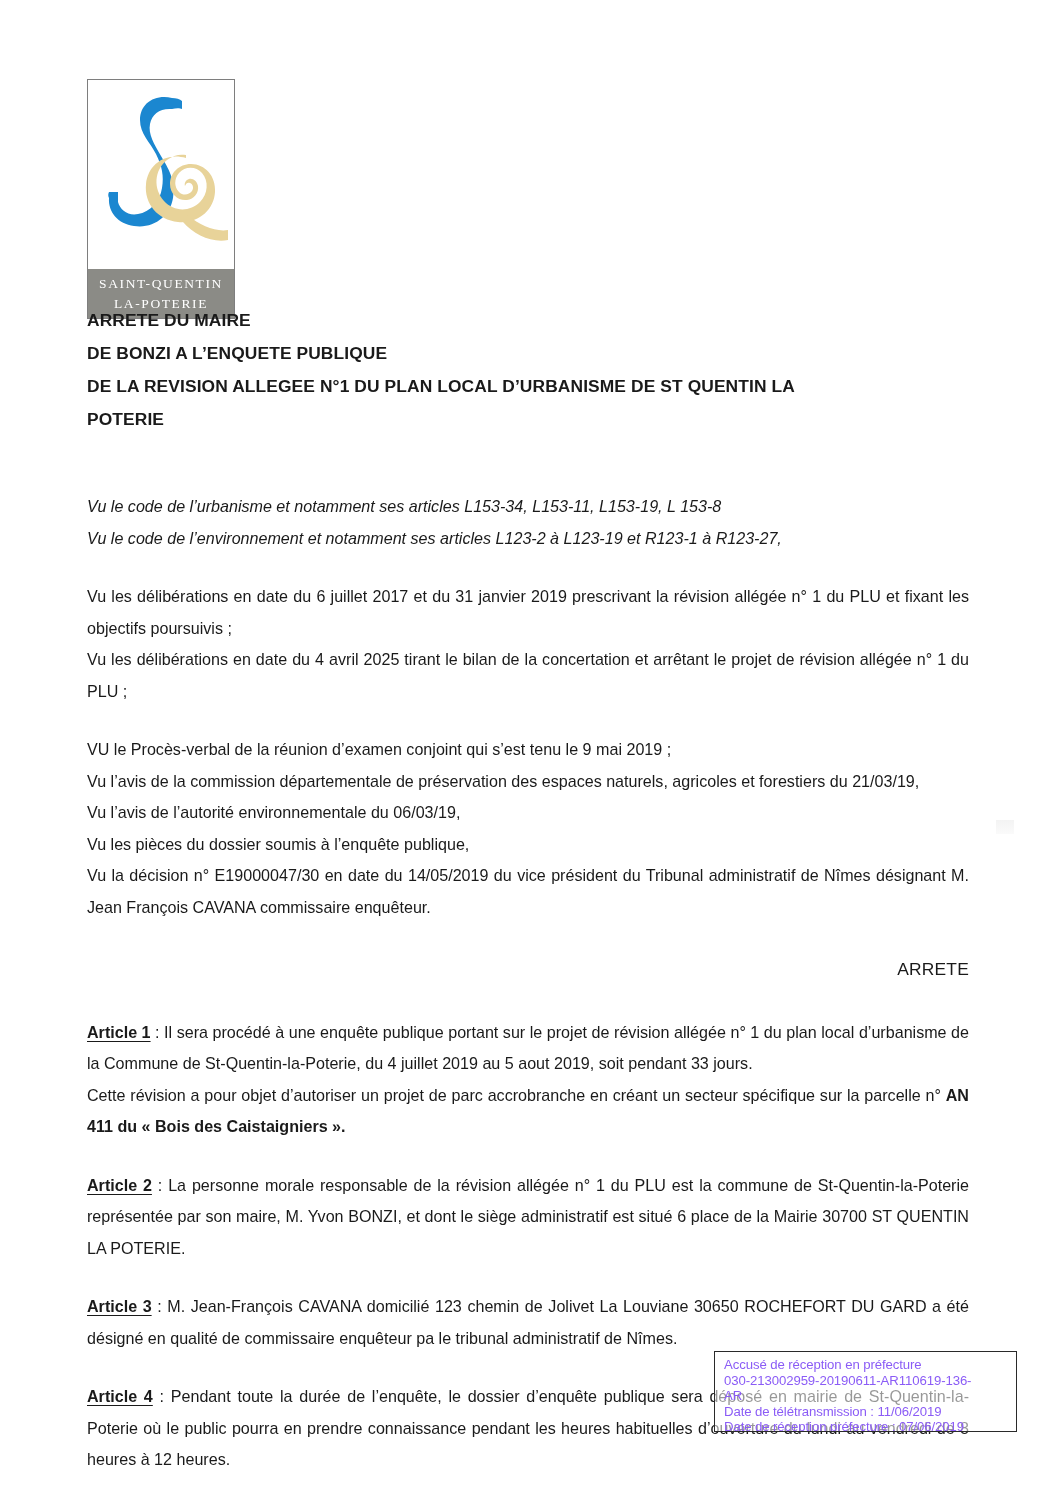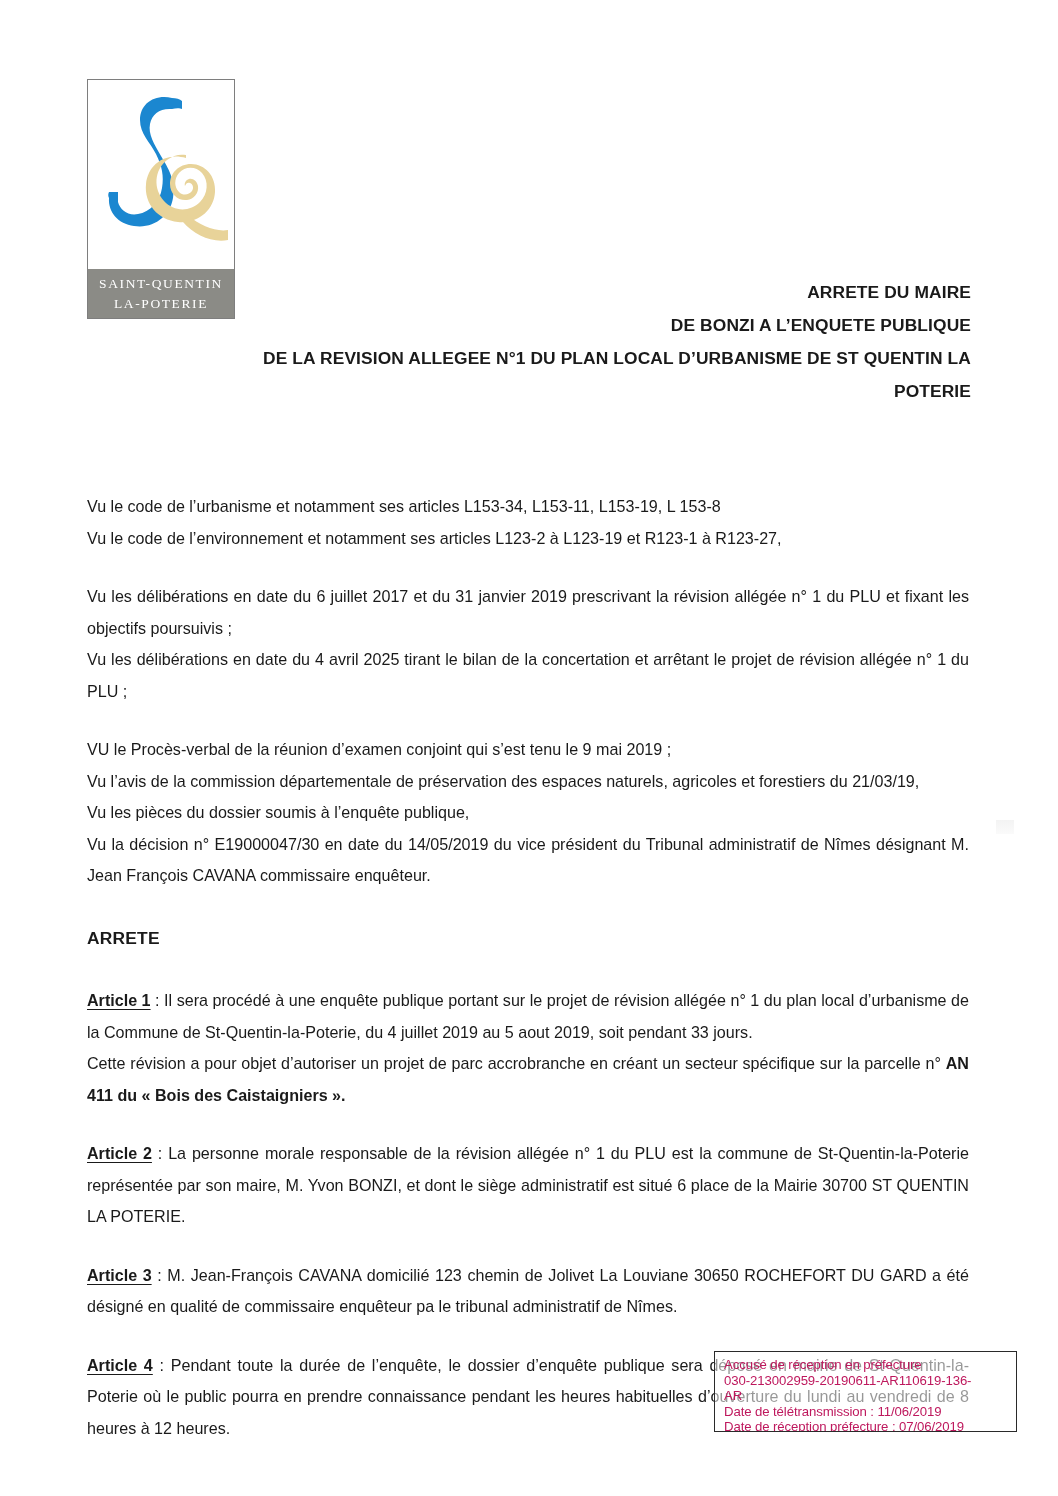--- a/index.html
+++ b/index.html
@@ -53,23 +53,23 @@
     font-size: 13.5px;
     letter-spacing: 1.6px;
     line-height: 1.45;
     white-space: nowrap;
   }
 
   
   #title-block {
     position: absolute;
     left: 87px;
-    top: 276px;
+    top: 304px;
     width: 884px;
-    text-align: right;
+    text-align: left;
   }
   .title-line {
     font-family: "Liberation Sans", sans-serif;
     font-weight: bold;
     font-size: 17.4px;
     color: #1a1a1a;
     line-height: 33px;
     letter-spacing: 0.1px;
   }
 
@@ -81,51 +81,51 @@
     width: 882px;
     font-size: 16.1px;
     color: #1a1a1a;
     line-height: 31.5px;
   }
   .para {
     text-align: justify;
     margin: 0;
   }
   .para.left { text-align: left; }
-  .ital { }
+  .ital { font-style: italic; }
   .gap-md { height: 27px; }
   .gap-lg { height: 31px; }
   .bold { font-weight: bold; }
   .art-head {
     font-weight: bold;
     text-decoration: underline;
     text-underline-offset: 3px;
   }
   .center-head {
-    text-align: left;
-    font-weight: bold;
+    text-align: right;
+    font-weight: normal;
     font-size: 17.4px;
     letter-spacing: 0.2px;
   }
 
   
   #stamp {
     position: absolute;
     left: 714px;
     top: 1351px;
     width: 303px;
     height: 81px;
     border: 1.4px solid #2a2a2a;
     background: rgba(255,255,255,0.55);
     box-sizing: border-box;
     padding: 5px 0 0 9px;
     font-family: "Liberation Sans", sans-serif;
     font-size: 13.2px;
     line-height: 15.6px;
-    color: #be185d;
+    color: #8b5cf6;
     white-space: nowrap;
     overflow: hidden;
   }
   #stamp div { letter-spacing: -0.1px; }
 
   
   #scan-artifact {
     position: absolute;
     left: 996px;
     top: 820px;
@@ -189,20 +189,21 @@
 
     <div class="gap-md"></div>
 
     <p class="para">Vu les délibérations en date du 6 juillet 2017 et  du 31 janvier 2019 prescrivant la révision allégée n° 1 du PLU et fixant les objectifs poursuivis ;</p>
     <p class="para">Vu les délibérations en date du 4 avril 2025 tirant le bilan de la concertation et arrêtant le projet de révision allégée n° 1 du PLU ;</p>
 
     <div class="gap-md"></div>
 
     <p class="para left">VU le Procès-verbal de la réunion d’examen conjoint qui s’est tenu le 9 mai 2019 ;</p>
     <p class="para">Vu l’avis de la commission départementale de préservation des espaces naturels, agricoles et forestiers du 21/03/19,</p>
+    <p class="para left">Vu l’avis de l’autorité environnementale du 06/03/19,</p>
     <p class="para left">Vu les pièces du dossier soumis à l’enquête publique,</p>
     <p class="para">Vu la décision n° E19000047/30 en date du 14/05/2019 du vice président du Tribunal administratif de Nîmes désignant M. Jean François CAVANA commissaire enquêteur.</p>
 
     <div class="gap-lg"></div>
 
     <p class="para center-head">ARRETE</p>
 
     <div class="gap-lg"></div>
 
     <p class="para"><span class="art-head">Article 1</span><span> : Il sera procédé à une enquête publique portant sur le projet de révision allégée n° 1 du plan local d’urbanisme de la Commune de St-Quentin-la-Poterie, du 4 juillet 2019 au 5 aout 2019, soit pendant 33 jours.</span></p>

